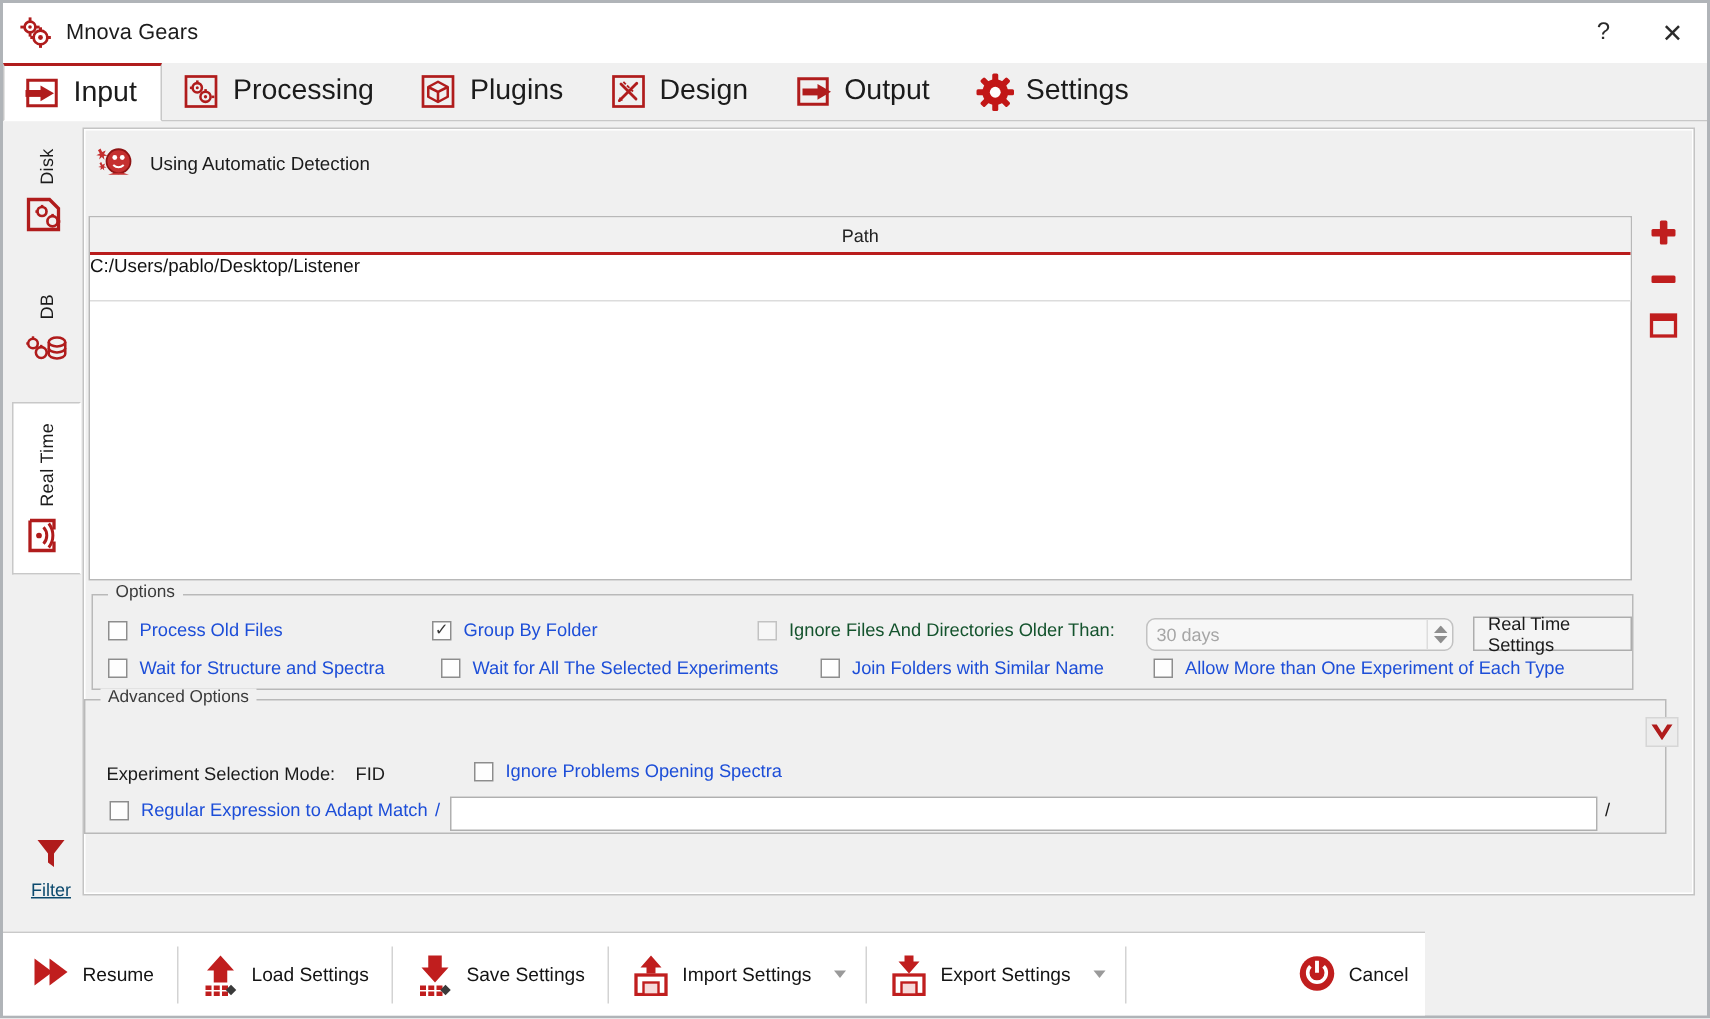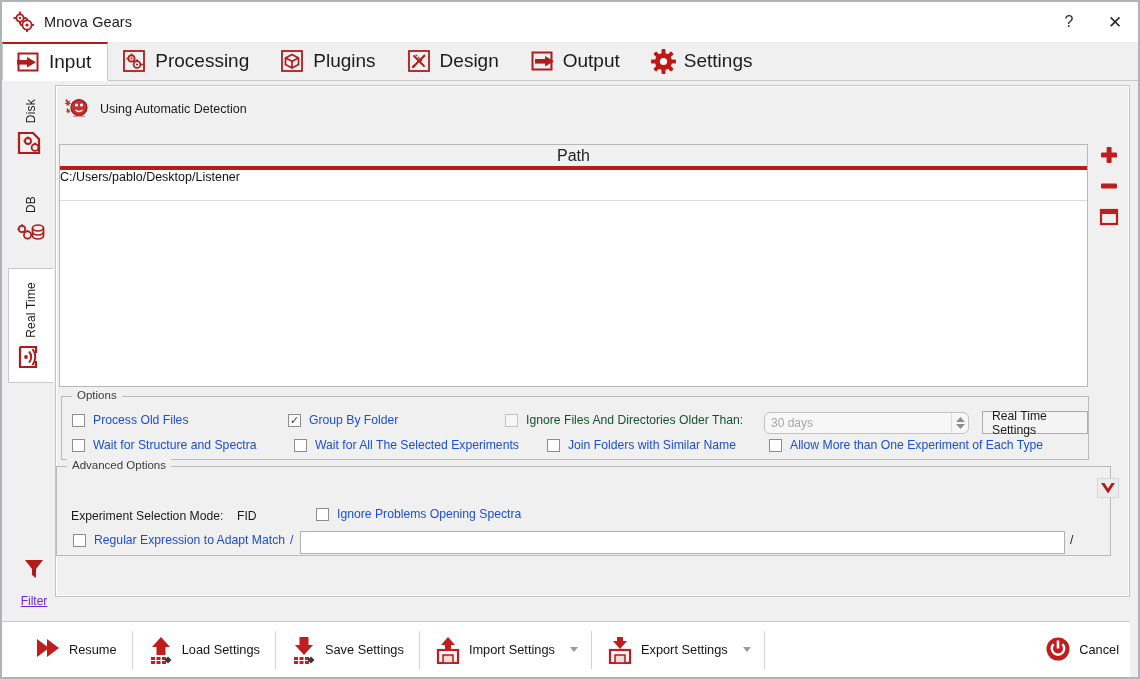--- a/index.html
+++ b/index.html
@@ -87,21 +87,21 @@
   }
   .vtab .vlabel {
     writing-mode: vertical-rl; transform: rotate(180deg);
     font-size: 12px; color: #1b1b1b; margin-bottom: 4px; letter-spacing: .2px;
   }
   .vtab .vicon { width: 32px; height: 32px; position: relative; }
   .filter-btn {
     position: absolute; left: 10px; top: 475px;
     width: 44px; display: flex; flex-direction: column; align-items: center;
   }
-  .filter-btn .flabel { font-size: 12px; color: #6d28d9; margin-top: 12px; text-decoration: underline; }
+  .filter-btn .flabel { font-size: 12px; color: #0c4a6e; margin-top: 4px; text-decoration: underline; }
 
   
   .panel {
     position: absolute; left: 53px; top: 4px;
     width: 1075px; height: 512px;
     background: #f0f0f0;
     border: 1px solid #c4c4c4;
     box-shadow: inset 0 0 0 1px #ffffff;
   }
 
@@ -116,23 +116,23 @@
 
   
   .table-wrap {
     position: absolute; left: 3px; top: 58px;
     width: 1029px; height: 243px;
     background: #ffffff;
     border: 1px solid #b8b8b8;
   }
   .table-head {
     height: 25px; background: #f1f1f1;
-    border-bottom: 4px solid #b91c1c;
+    border-bottom: 2px solid #b91c1c;
     display: flex; align-items: center; justify-content: center;
-    font-size: 16px; color: #222;
+    font-size: 12px; color: #222;
   }
   .table-row {
     height: 31px; display: flex; align-items: flex-start;
     padding-left: 0; font-size: 12.5px; color: #121212;
     border-bottom: 1px solid #dcdcdc;
     background: #ffffff;
   }
 
   
   .side-btns {
@@ -190,24 +190,24 @@
   .plaintext { position: absolute; font-size: 12.2px; color: #1b1b1b; white-space: nowrap; }
   .adv-toggle {
     position: absolute; left: 1041px; top: 392px;
     width: 22px; height: 20px; background: #ececec; border: 1px solid #d6d6d6;
     display: flex; align-items: center; justify-content: center;
   }
 
   
   .bottombar {
     position: absolute; left: 0; top: 619px;
-    width: 1128px; height: 56px;
+    width: 948px; height: 56px;
     background: #ffffff;
     border-top: 1px solid #c9c9c9;
-    display: flex; align-items: center; padding-left: 14px;
+    display: flex; align-items: center;
   }
   .bbtn {
     display: flex; align-items: center; gap: 8px;
     height: 44px; padding: 0 11px; font-size: 12.8px; color: #141414;
   }
   .bbtn .bicon { width: 26px; height: 28px; position: relative; flex: 0 0 26px; }
   .bsep { width: 1px; height: 38px; background: #d3d3d3; margin: 0 4px; }
   .caret-mini {
     width: 0; height: 0; border-left: 4px solid transparent; border-right: 4px solid transparent;
     border-top: 5px solid #9a9a9a; margin: 0 9px 0 4px;

